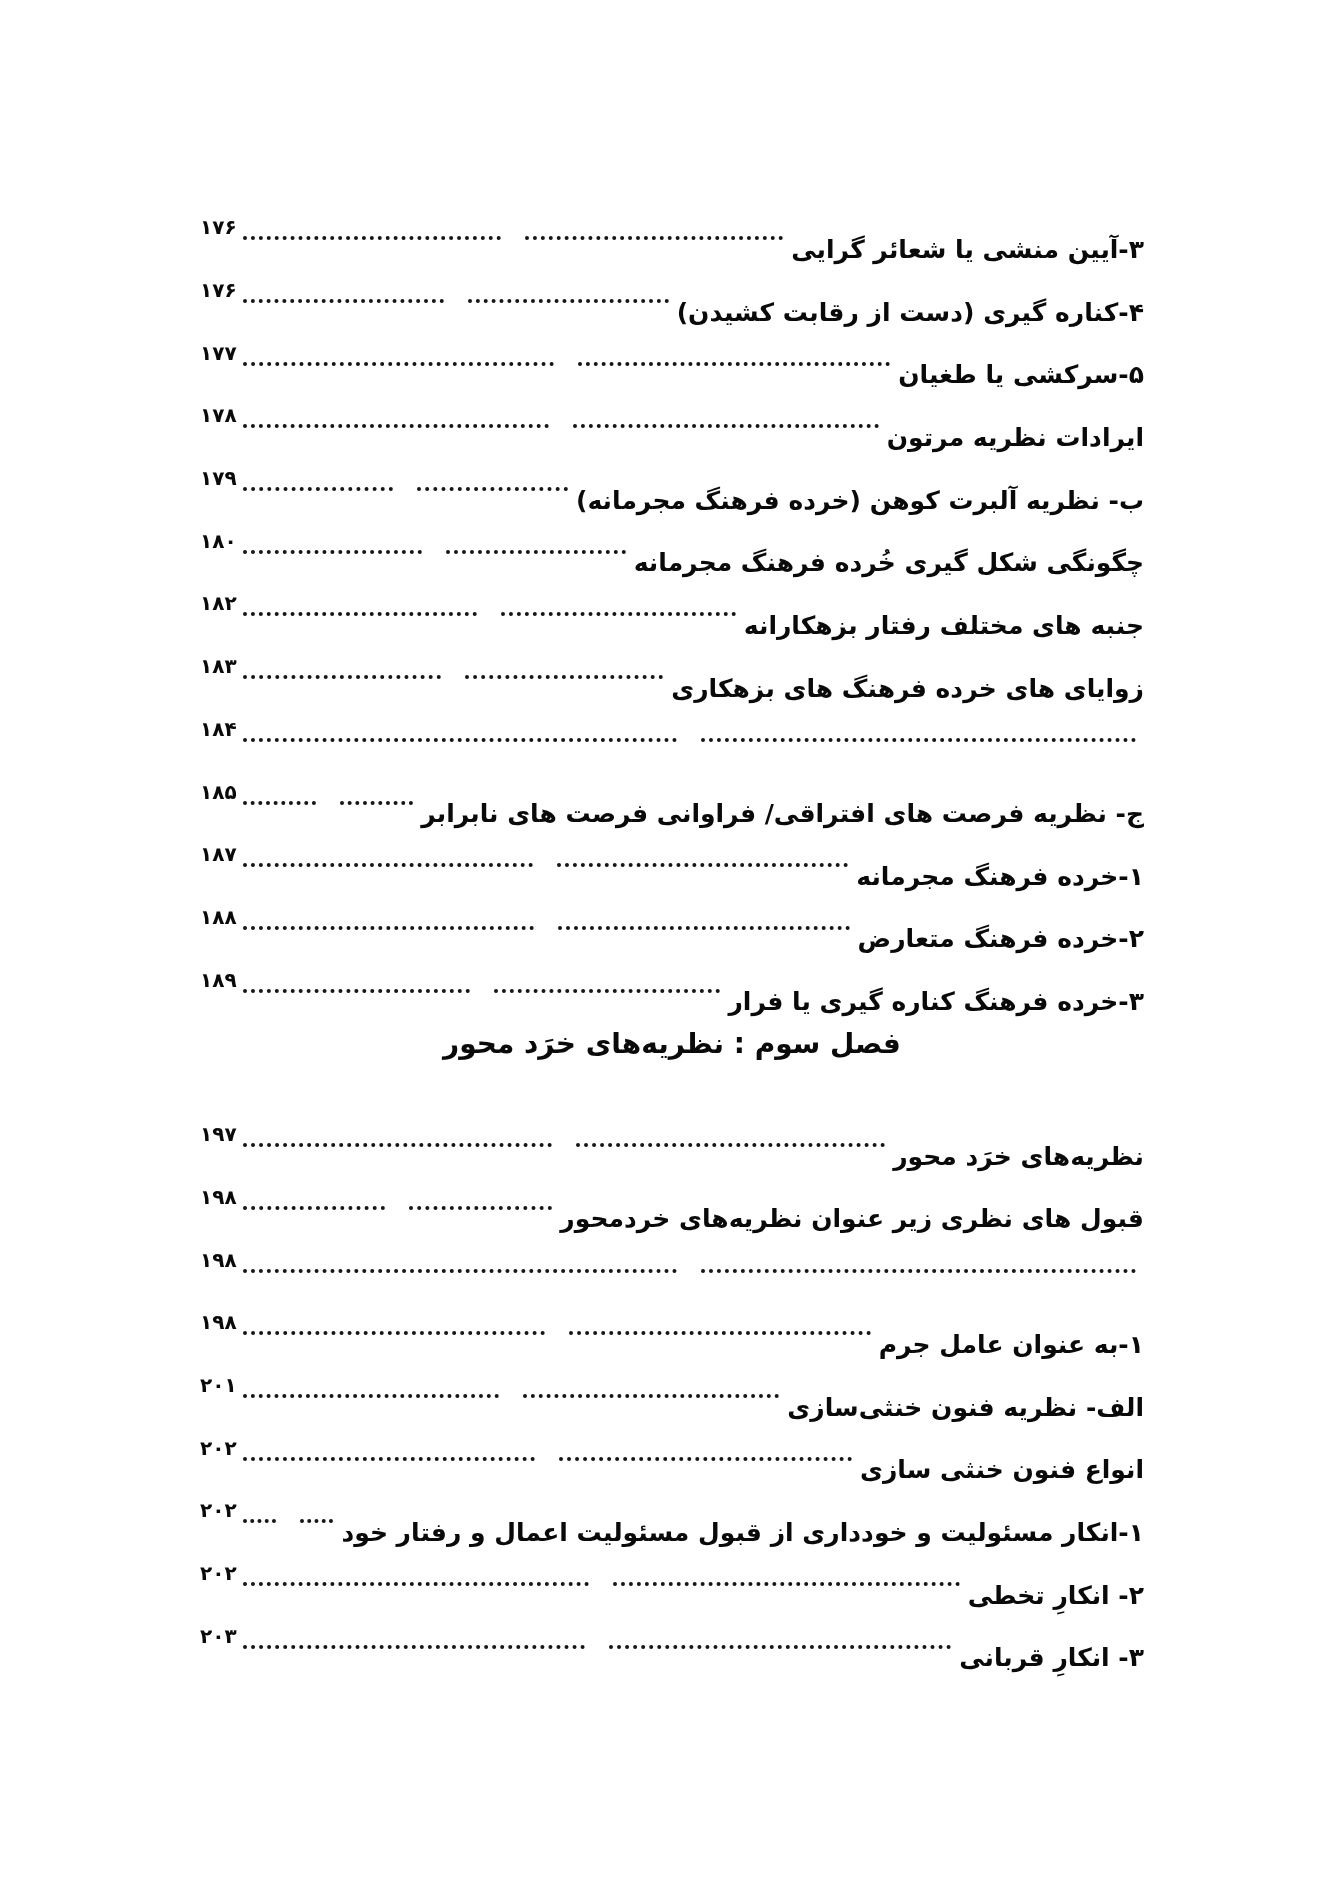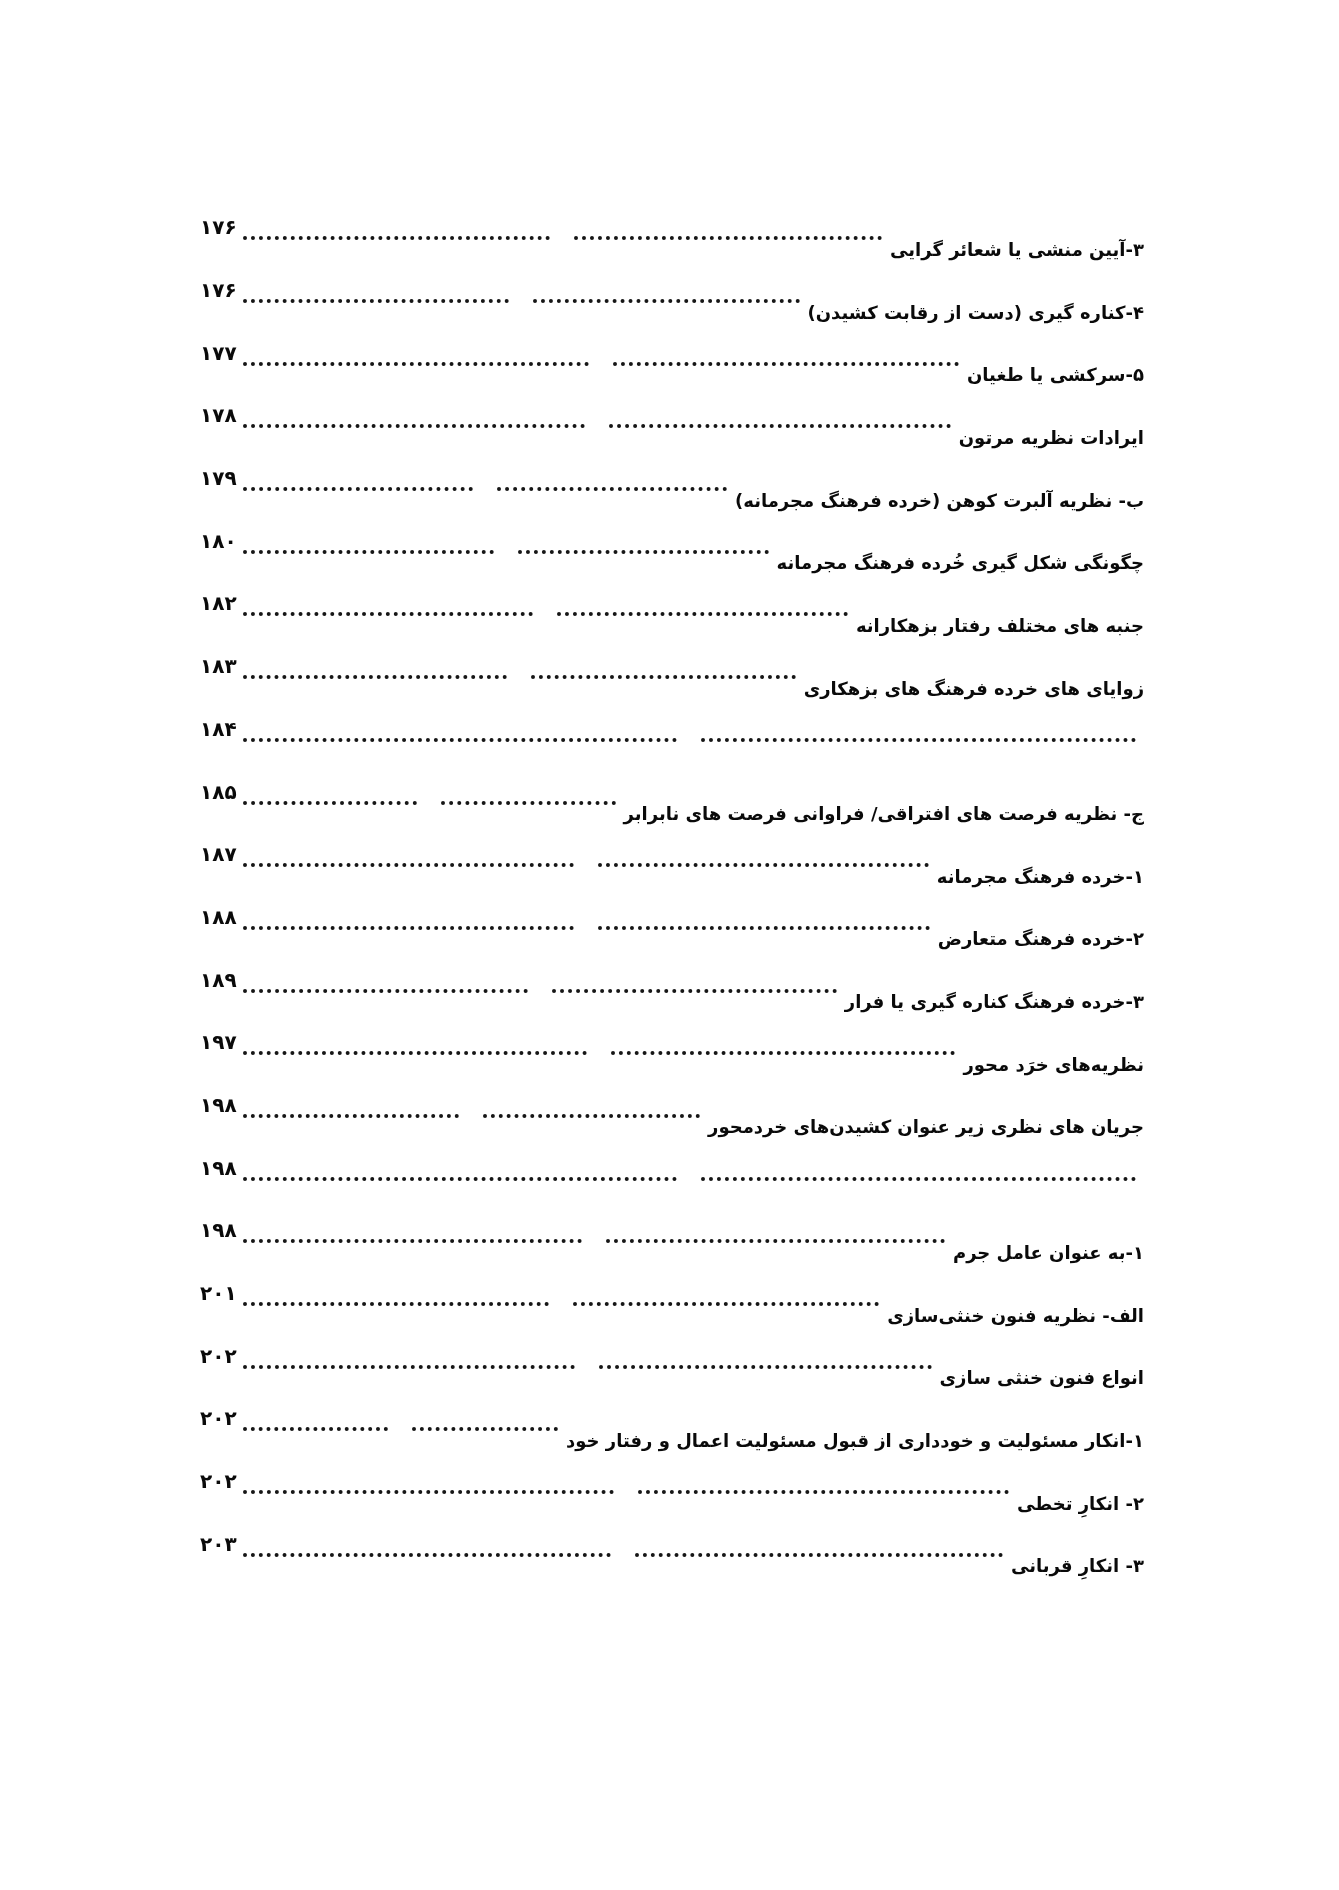--- a/index.html
+++ b/index.html
@@ -21,21 +21,21 @@
     width: 944px;
     direction: rtl;
   }
   .toc-row {
     display: flex;
     flex-direction: row;
     align-items: center;
     height: 62.7px;
   }
   .toc-title {
-    font-size: 18px;
+    font-size: 25px;
     font-weight: 700;
     white-space: nowrap;
     letter-spacing: 0.2px;
     margin-top: 44px;
   }
   .dots {
     flex: 1 1 auto;
     display: flex;
     gap: 24px;
     margin: 0 8px 0 6px;
@@ -165,31 +165,32 @@
   </div>
         <div class="toc-row">
     <span class="toc-title">۳-خرده فرهنگ کناره گیری یا فرار</span>
     <span class="dots">
             <i></i>
             <i></i>
           </span>
     <span class="toc-page">۱۸۹</span>
   </div>
       </div>
+    <div class="chapter-heading">فصل سوم : نظریه‌های خرَد محور</div>
     <div id="toc-part2">
         <div class="toc-row">
     <span class="toc-title">نظریه‌های خرَد محور</span>
     <span class="dots">
             <i></i>
             <i></i>
           </span>
     <span class="toc-page">۱۹۷</span>
   </div>
         <div class="toc-row">
-    <span class="toc-title">جریان های نظری زیر عنوان کشیدن‌های خردمحور</span>
+    <span class="toc-title">قبول های نظری زیر عنوان نظریه‌های خردمحور</span>
     <span class="dots">
             <i></i>
             <i></i>
           </span>
     <span class="toc-page">۱۹۸</span>
   </div>
         <div class="toc-row">
     <span class="dots">
             <i></i>
             <i></i>

